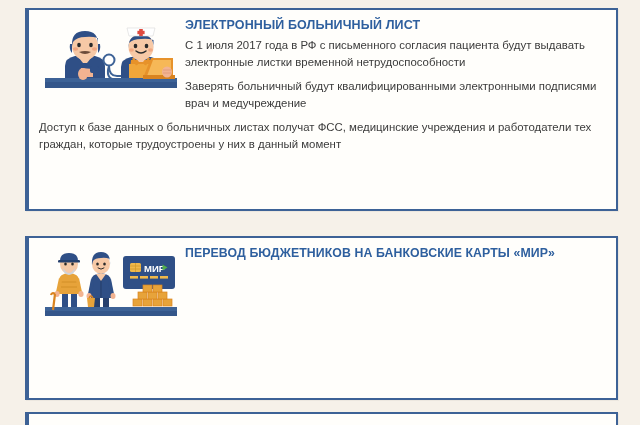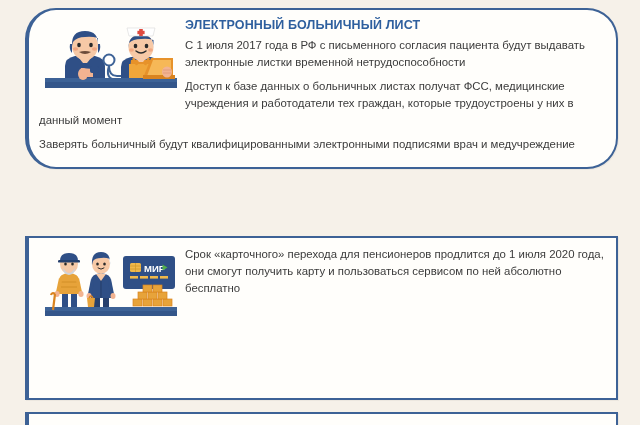--- a/index.html
+++ b/index.html
@@ -32,21 +32,21 @@
     border: 2px solid #3d6296;
     border-left-width: 4px;
     box-sizing: border-box;
     box-shadow: 1px 1px 0 rgba(0,0,0,0.04);
   }
   .card-inner {
     padding: 8px 10px 10px 10px;
     overflow: hidden;
   }
 
-  .card-1 { top: 8px; height: 161px; border-radius: 31px; }
+  .card-1 { top: 8px; height: 203px; }
   .card-2 { top: 236px; height: 164px; }
   .card-3 { top: 412px; height: 40px; border-bottom: none; }
 
   
   .illus {
     float: left;
     width: 136px;
     height: 72px;
     margin: 2px 6px 4px 4px;
     position: relative;
@@ -153,23 +153,23 @@
           <ellipse cx="124" cy="52" rx="5" ry="5.5" fill="#f2b391"></ellipse>
           <path d="M120 50 L128 50 M120 53 L128 53" stroke="#e29b78" stroke-width="0.9"></path>
         </svg>
       </div>
 
       <h2 class="card-title">ЭЛЕКТРОННЫЙ БОЛЬНИЧНЫЙ ЛИСТ</h2>
 
       <p class="para">С 1 июля 2017 года в РФ с письменного согласия пациента будут выдавать электронные листки временной нетрудоспособности</p>
 
 
+      <p class="para">Заверять больничный будут квалифицированными электронными подписями врач и медучреждение</p>
+
       <p class="para">Доступ к базе данных о больничных листах получат ФСС, медицинские учреждения и работодатели тех граждан, которые трудоустроены у них в данный момент</p>
-
-      <p class="para">Заверять больничный будут квалифицированными электронными подписями врач и медучреждение</p>
     </div>
   </div>
 
   <div class="card card-2">
     <div class="card-inner">
 
       <div class="illus">
         <svg viewBox="0 0 136 72" xmlns="http://www.w3.org/2000/svg" aria-hidden="true">
 
           <rect x="2" y="59" width="132" height="9" fill="#3d6296"></rect>
@@ -246,24 +246,24 @@
             <rect x="120" y="51" width="9" height="7"></rect>
             <rect x="95" y="44" width="9" height="7"></rect>
             <rect x="105" y="44" width="9" height="7"></rect>
             <rect x="115" y="44" width="9" height="7"></rect>
             <rect x="100" y="37" width="9" height="7"></rect>
             <rect x="110" y="37" width="9" height="7"></rect>
           </g>
         </svg>
       </div>
 
-
-
-
-      <p class="para">Срок «карточного» перехода для пенсионеров продлится до 1 июля 2020 года, они смогут получить карту и пользоваться сервисом по ней абсолютно бесплатно</p>
+      <h2 class="card-title small">ПЕРЕВОД БЮДЖЕТНИКОВ НА БАНКОВСКИЕ КАРТЫ «МИР»</h2>
+
+
+
     </div>
   </div>
 
   <div class="card card-3">
     <div class="card-inner"></div>
   </div>
 
 </div>
 
 </body></html>

